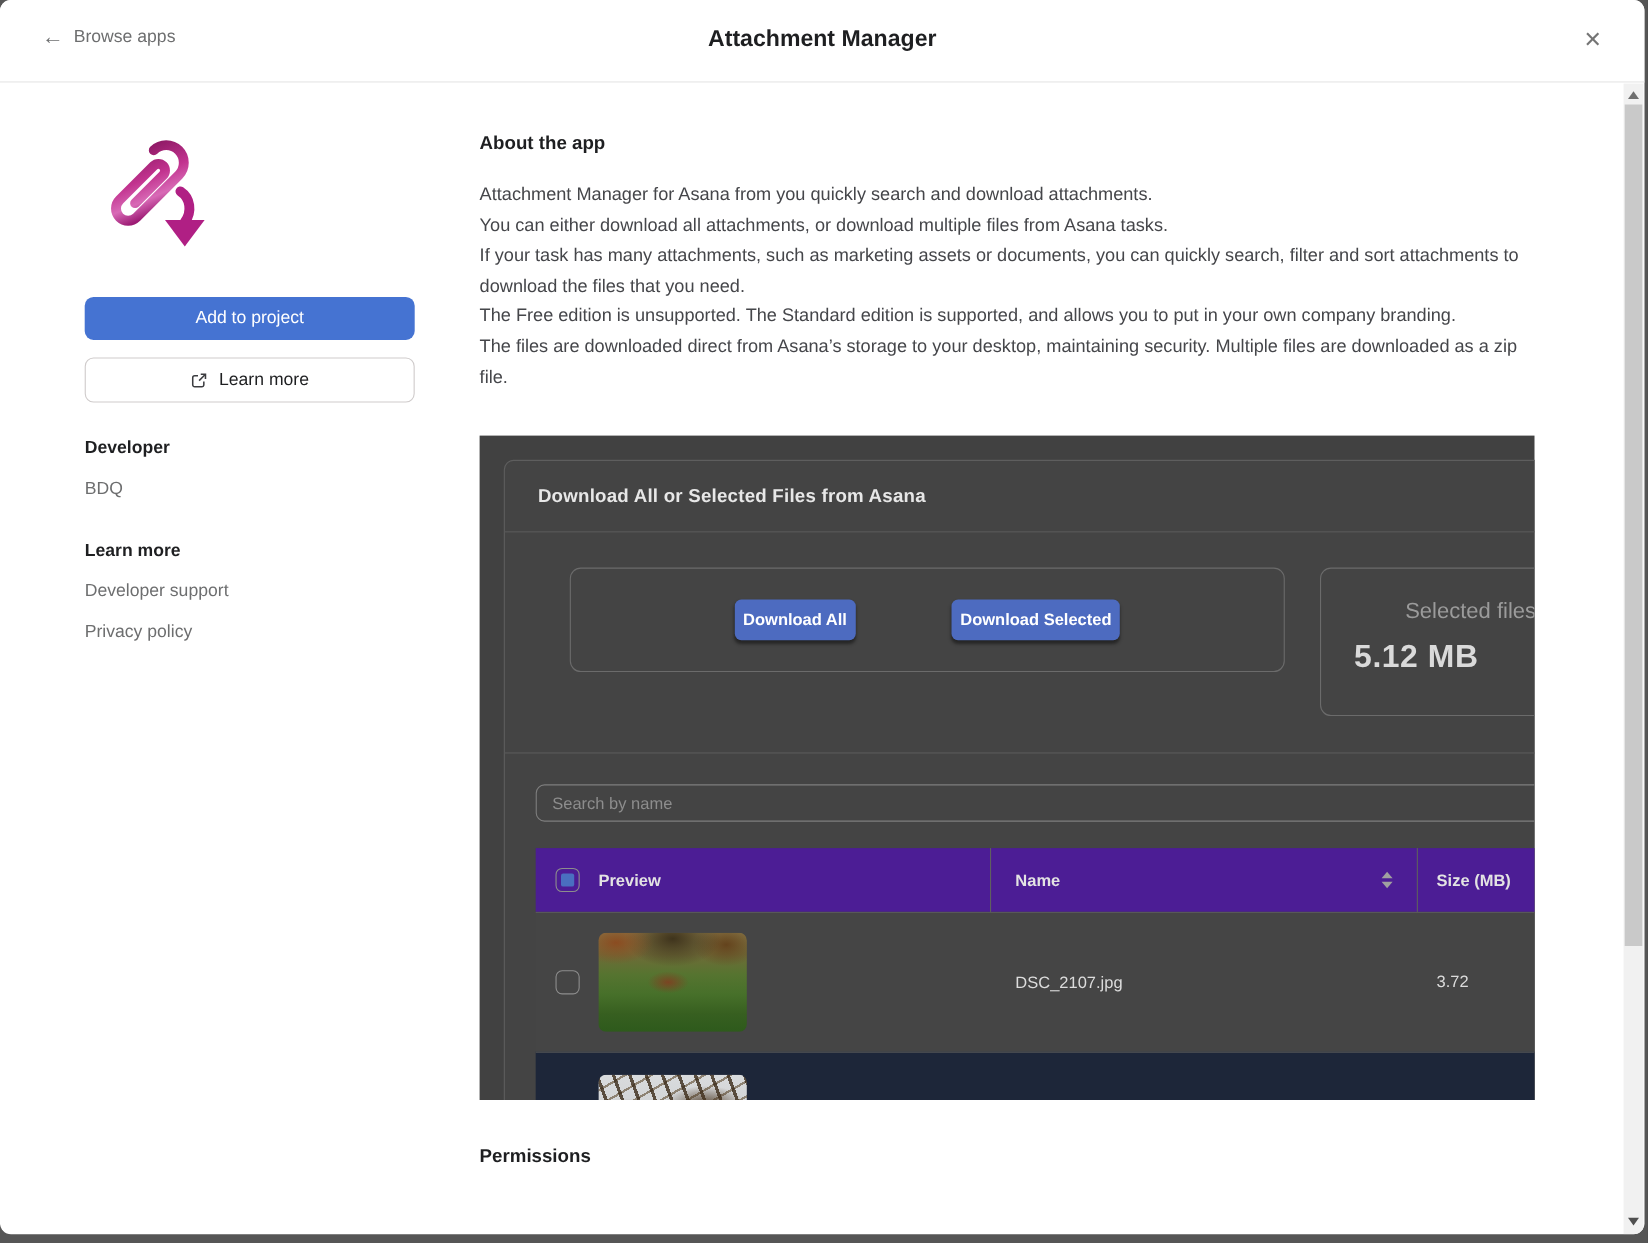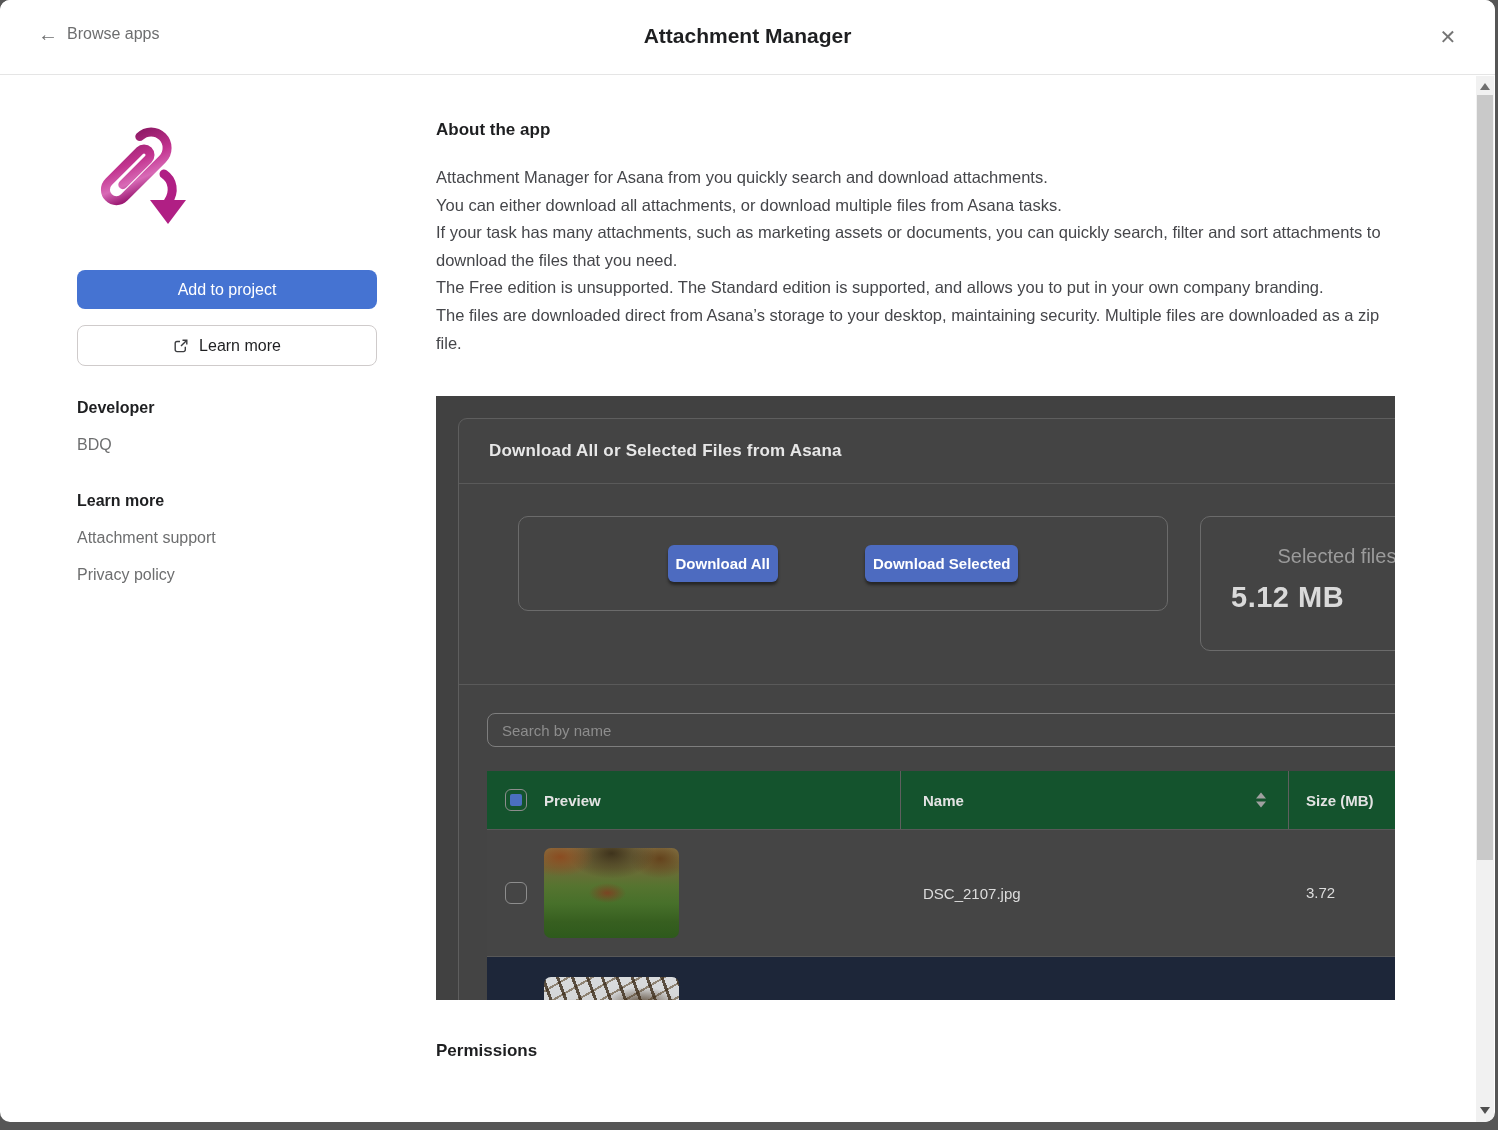--- a/index.html
+++ b/index.html
@@ -90,21 +90,21 @@
   .size-value { color:#dadada; font-size:29px; font-weight:600; margin-top:13px; letter-spacing:.5px; }
   .shot-divider { position:absolute; left:0; top:265px; width:100%; height:1px; background:#5a5a5a; }
   .shot-search {
     position:absolute; left:28px; top:294px; width:930px; height:34px;
     background:transparent; border:1px solid #7e7e7e; border-radius:8px;
     color:#d6d6d6; font-size:15px; font-family:inherit; padding:0 14px; outline:none;
   }
   .shot-search::placeholder { color:#8d8d8d; }
   .shot-table { position:absolute; left:28px; top:352px; width:940px; }
   .t-header {
-    display:flex; height:58px; background:#14532d; align-items:center;
+    display:flex; height:58px; background:#4c1d95; align-items:center;
     color:#e3e3e3; font-size:15px; font-weight:700;
   }
   .t-row { display:flex; height:127px; background:#454545; border-top:1px solid #585858; align-items:center; }
   .t-row.selected { height:110px; background:#1d2639; }
   .col-check  { width:57px;  display:flex; justify-content:center; align-items:center; flex:none; }
   .col-prev   { width:357px; flex:none; display:flex; align-items:center; }
   .col-name   { width:388px; flex:none; padding-left:22px; position:relative; display:flex; align-items:center; }
   .col-size   { flex:1; padding-left:17px; }
   .t-header .col-prev { border-right:1px solid #5f5f5f; height:100%; }
   .t-header .col-name { border-right:1px solid #5f5f5f; height:100%; }
@@ -189,21 +189,21 @@
         <path d="M9.5 2.2h4.3v4.3"></path>
         <path d="M13.6 2.4L8 8"></path>
       </svg>
     </span>
     <span>Learn more</span>
   </button>
 
   <div class="side-heading" style="top:399px;">Developer</div>
   <div class="side-text" style="top:436px;">BDQ</div>
   <div class="side-heading" style="top:492px;">Learn more</div>
-  <div class="side-link" style="top:529px;">Attachment support</div>
+  <div class="side-link" style="top:529px;">Developer support</div>
   <div class="side-link" style="top:566px;">Privacy policy</div>
 
   <div class="about-heading">About the app</div>
   <div class="about-text">
     <p>Attachment Manager for Asana from you quickly search and download attachments.</p>
     <p>You can either download all attachments, or download multiple files from Asana tasks.</p>
     <p>If your task has many attachments, such as marketing assets or documents, you can quickly search, filter and sort attachments to download the files that you need.</p>
     <p>The Free edition is unsupported. The Standard edition is supported, and allows you to put in your own company branding.</p>
     <p>The files are downloaded direct from Asana’s storage to your desktop, maintaining security. Multiple files are downloaded as a zip file.</p>
   </div>

